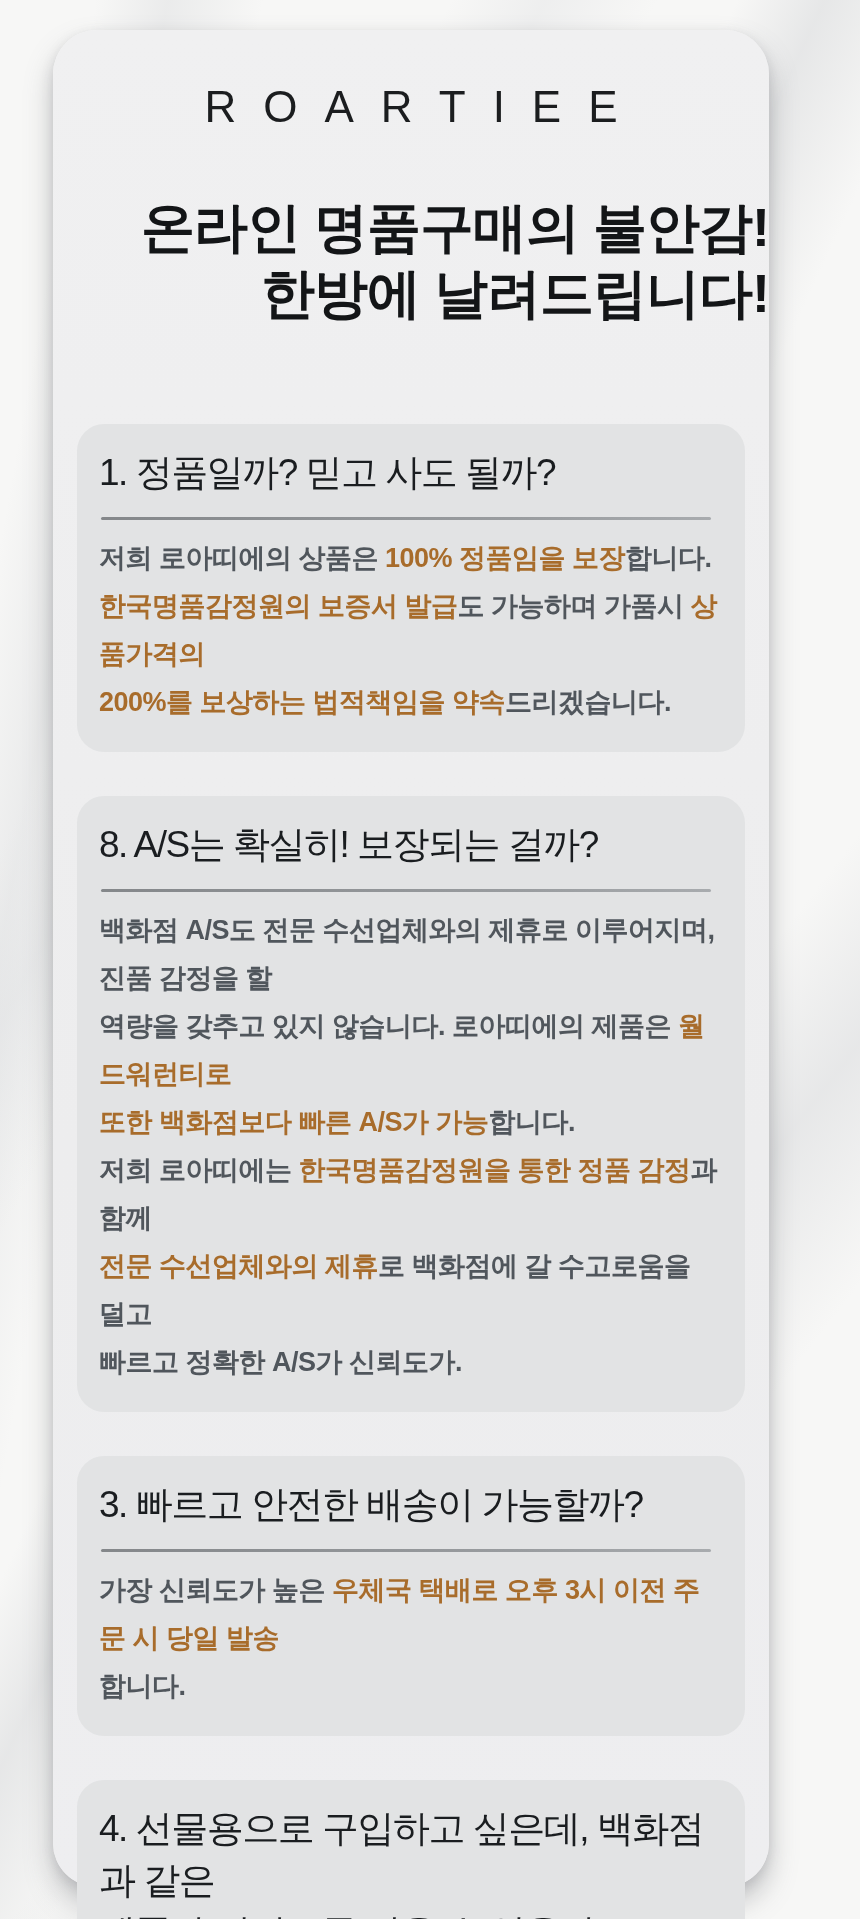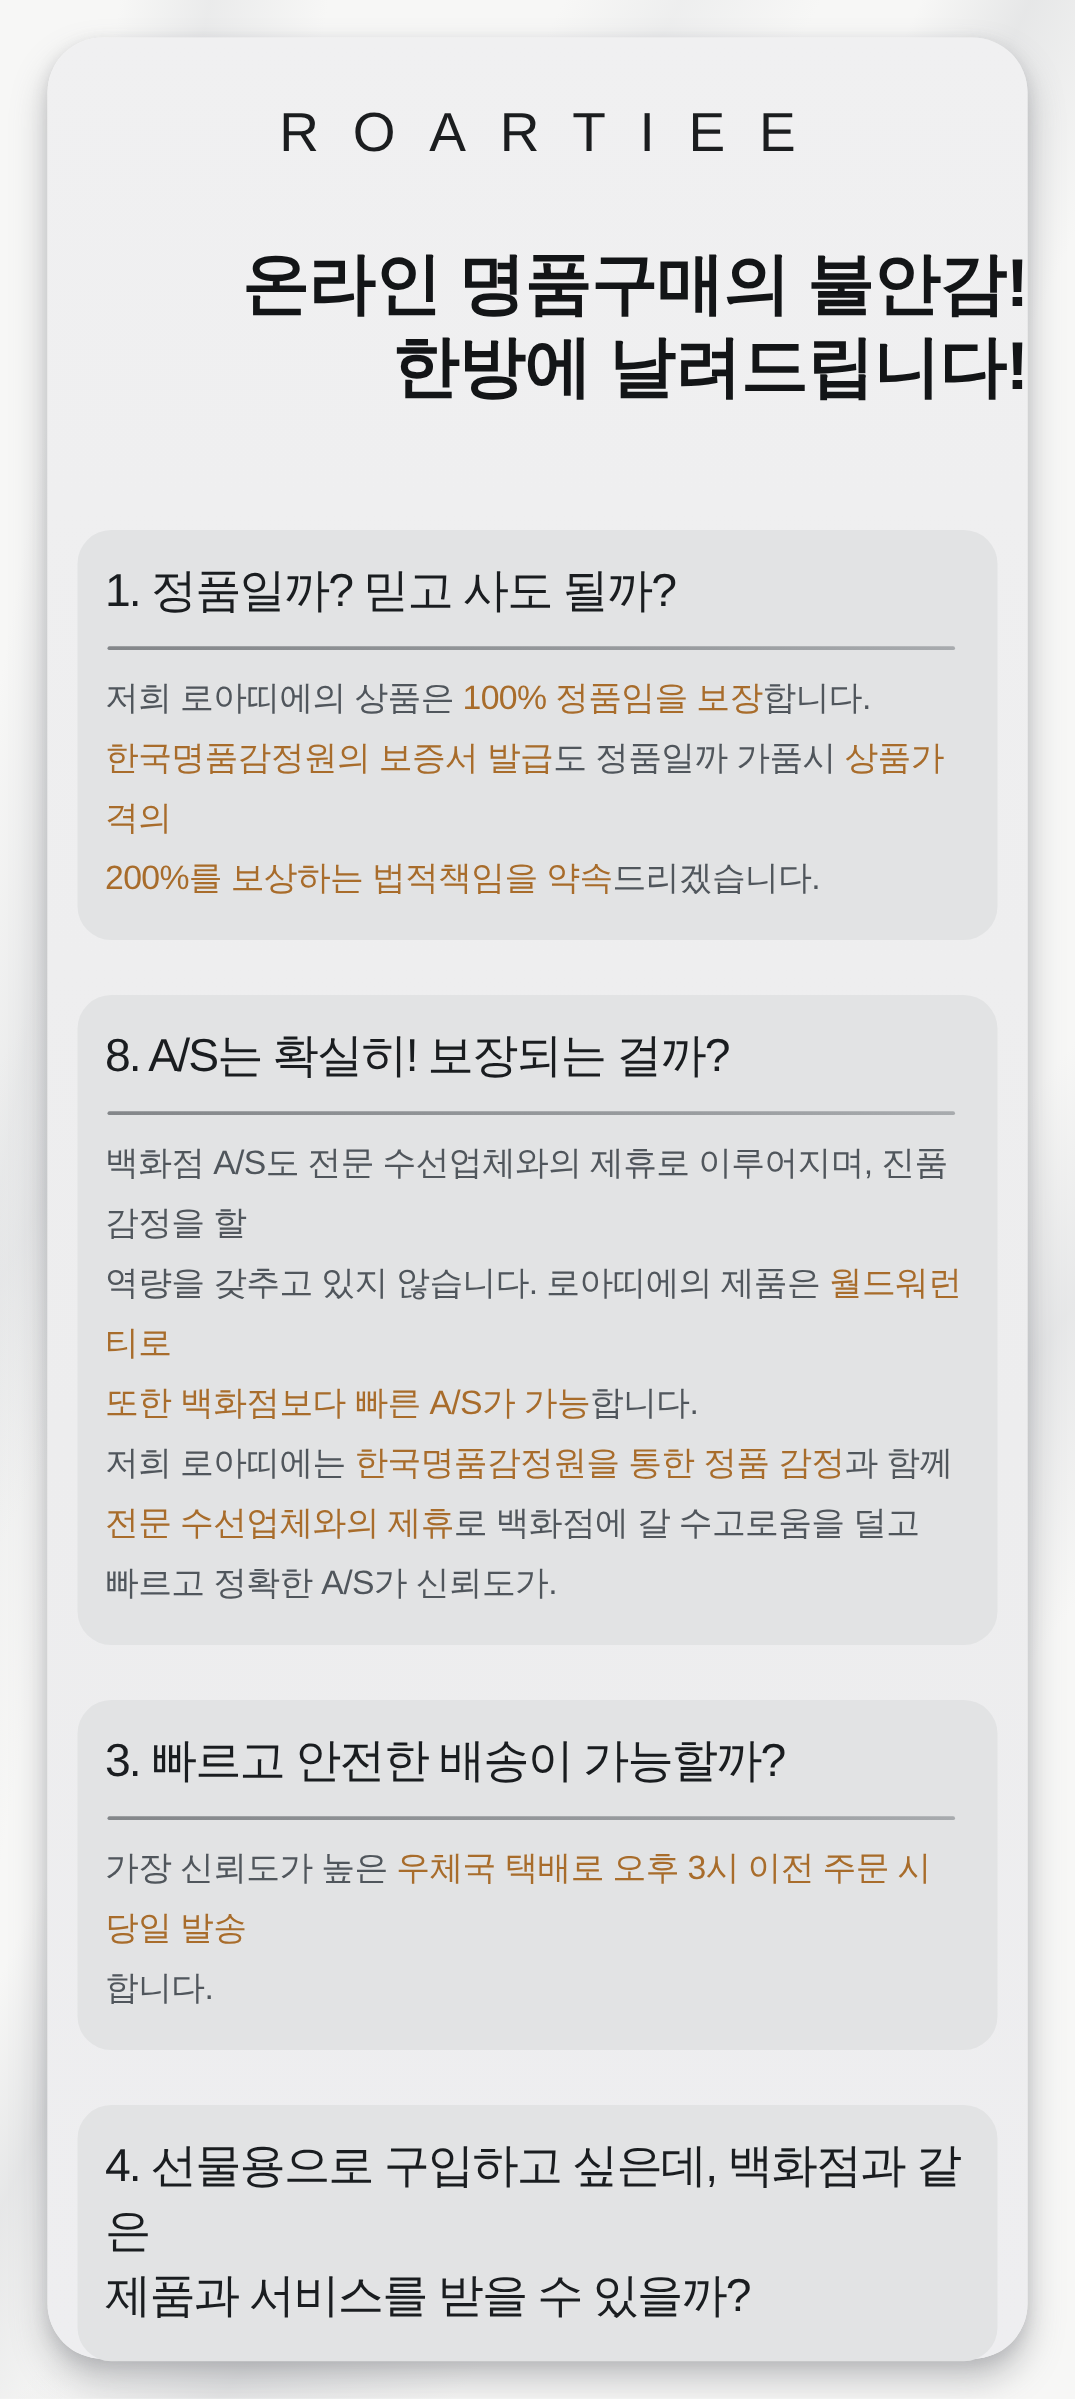--- a/index.html
+++ b/index.html
@@ -7,21 +7,21 @@
     width:860px;height:1919px;position:relative;overflow:hidden;
     font-family:"Liberation Sans","DejaVu Sans",sans-serif;
     background:
       linear-gradient(115deg, rgba(255,255,255,0) 42%, rgba(203,205,208,.38) 47%, rgba(255,255,255,0) 54%),
       linear-gradient(100deg, rgba(255,255,255,0) 8%, rgba(208,210,213,.32) 14%, rgba(255,255,255,0) 22%),
       linear-gradient(128deg, rgba(255,255,255,0) 64%, rgba(200,202,206,.34) 71%, rgba(255,255,255,0) 79%),
       linear-gradient(118deg, rgba(255,255,255,0) 24%, rgba(214,216,219,.28) 29%, rgba(255,255,255,0) 35%),
       #f7f7f6;
   }
   .card{
-    position:absolute;left:38px;top:30px;width:784px;height:1857px;
+    position:absolute;left:53px;top:30px;width:716px;height:1857px;
     border-radius:44px;
     background:linear-gradient(180deg,#f0f0f1 0%,#ededee 60%,#eeeef0 100%);
     box-shadow:0 16px 28px rgba(104,107,114,.38), 0 4px 12px rgba(120,122,128,.20);
   }
   .logo{
     padding-top:54px;text-align:center;
     font-size:44px;font-weight:300;color:#1b1d1f;
     letter-spacing:27px;text-indent:27px;line-height:46px;
   }
   .hero-title{
@@ -36,38 +36,38 @@
   .qa:last-child{margin-bottom:0;}
   .qa-h{
     margin:0;white-space:pre-line;
     font-size:37px;line-height:52px;font-weight:400;letter-spacing:-1.5px;color:#1a1d20;
   }
   .qa-divider{
     height:3px;border:0;border-radius:2px;
     margin:18px 12px 0 2px;
     background:linear-gradient(90deg,#84878a 0%,#9a9da0 70%,#a8abae 100%);
   }
-  .qa-body{margin-top:14px;font-size:27px;line-height:48px;font-weight:400;letter-spacing:-0.5px;color:#50565c;}
+  .qa-body{margin-top:14px;font-size:27px;line-height:48px;font-weight:700;letter-spacing:-0.5px;color:#50565c;}
   .qa-line{margin:0;}
   .accent{color:#a86c2b;}
 </style>
 </head>
 <body>
 
 <div class="card">
   <div class="logo">ROARTIEE</div>
   <h1 class="hero-title">온라인 명품구매의 불안감!
 한방에 날려드립니다!</h1>
   <main class="qa-sections">
       <section class="qa">
         <h2 class="qa-h">1. 정품일까? 믿고 사도 될까?</h2>
         <div class="qa-divider"></div>
         <div class="qa-body">
           <p class="qa-line"><span>저희 로아띠에의 상품은 </span><span class="accent">100% 정품임을 보장</span><span>합니다.</span></p>
-          <p class="qa-line"><span class="accent">한국명품감정원의 보증서 발급</span><span>도 정품일까 가품시 </span><span class="accent">상품가격의</span></p>
+          <p class="qa-line"><span class="accent">한국명품감정원의 보증서 발급</span><span>도 가능하며 가품시 </span><span class="accent">상품가격의</span></p>
           <p class="qa-line"><span class="accent">200%를 보상하는 법적책임을 약속</span><span>드리겠습니다.</span></p>
         </div>
       </section>
       <section class="qa">
         <h2 class="qa-h">8. A/S는 확실히! 보장되는 걸까?</h2>
         <div class="qa-divider"></div>
         <div class="qa-body">
           <p class="qa-line"><span>백화점 A/S도 전문 수선업체와의 제휴로 이루어지며, 진품 감정을 할</span></p>
           <p class="qa-line"><span>역량을 갖추고 있지 않습니다. 로아띠에의 제품은 </span><span class="accent">월드워런티로</span></p>
           <p class="qa-line"><span class="accent">또한 백화점보다 빠른 A/S가 가능</span><span>합니다.</span></p>

